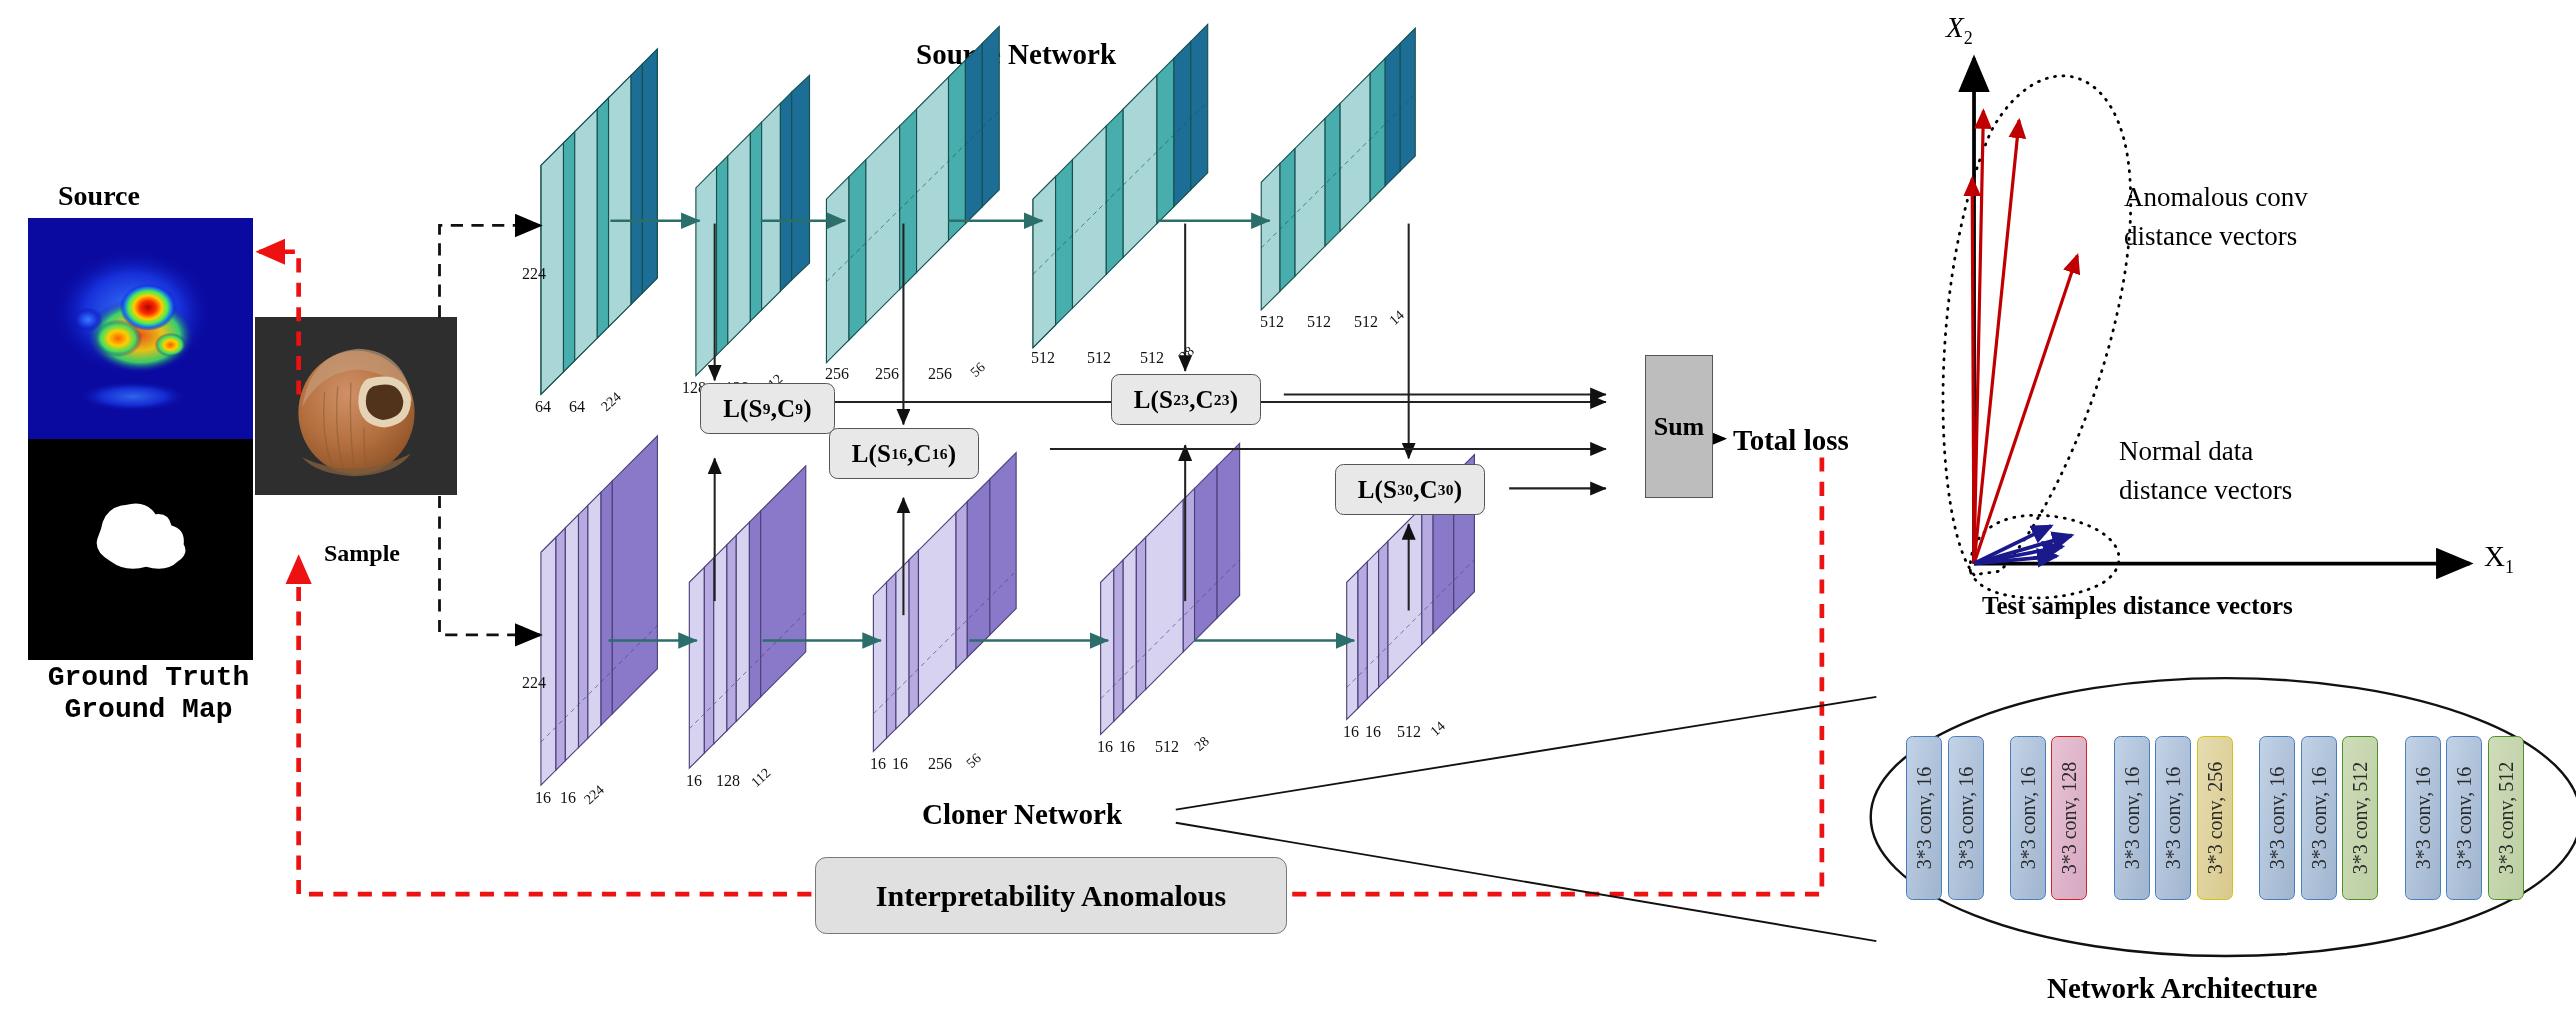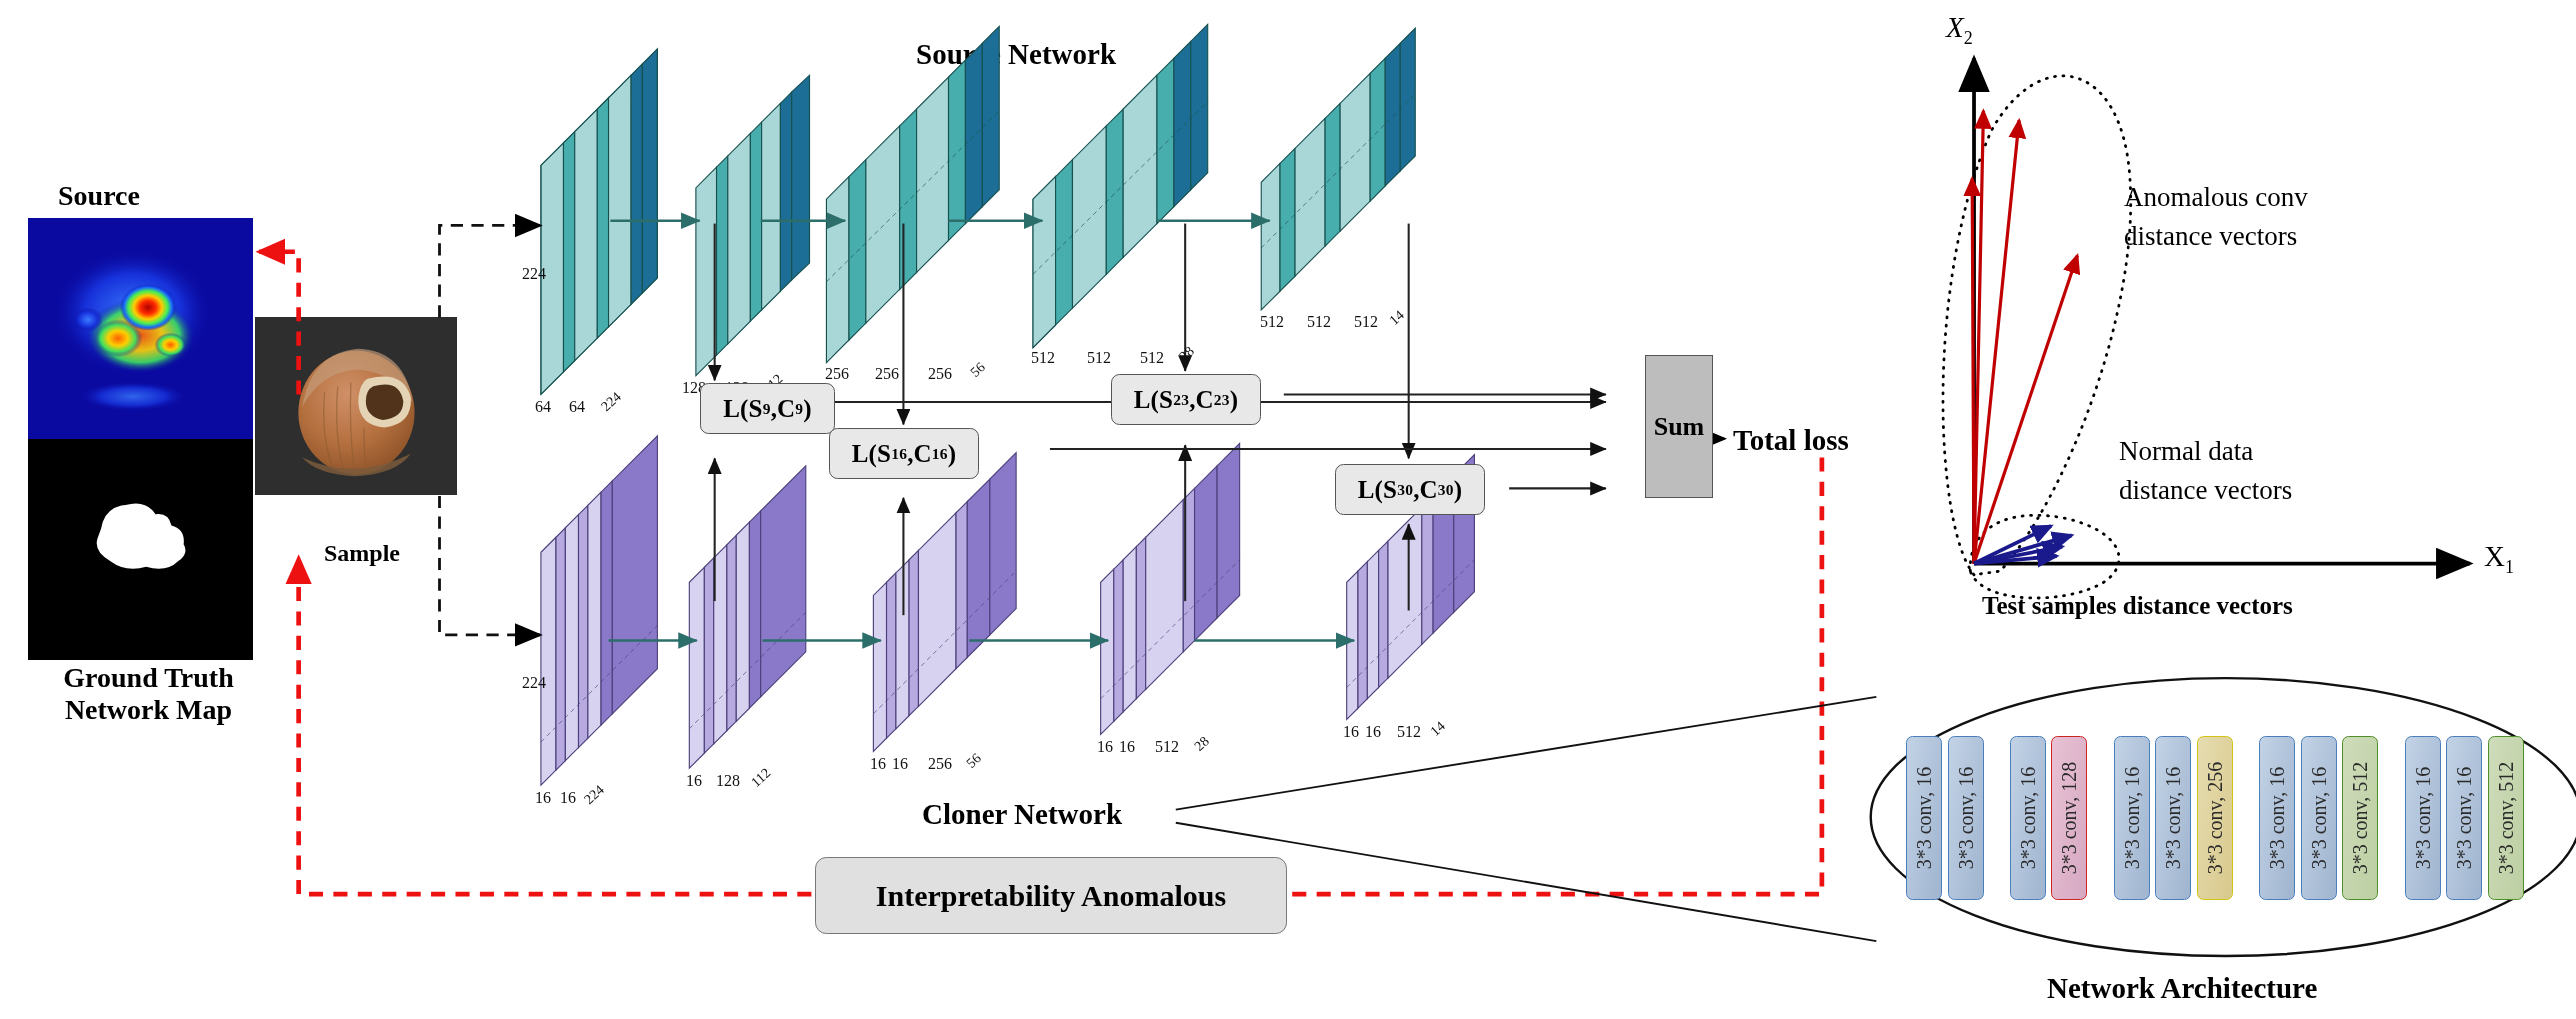--- a/index.html
+++ b/index.html
@@ -3,21 +3,21 @@
 <meta charset="utf-8">
 <style>
   html,body{margin:0;padding:0;background:#ffffff;}
   body{width:2576px;height:1020px;position:relative;overflow:hidden;
        font-family:"Liberation Serif","DejaVu Serif",serif;color:#000;}
   .abs{position:absolute;}
   .lbl{font-weight:700;white-space:nowrap;}
   .dim{font-size:16px;font-family:"Liberation Serif",serif;color:#111;white-space:nowrap;}
   
   #heatmap-title{left:58px;top:180px;font-size:28px;}
-  #gt-title{left:36px;top:662px;font-size:28px;line-height:1.15;text-align:center;width:225px;}
+  #gt-title{left:36px;top:662px;font-size:28px;line-height:1.15;text-align:center;width:225px;font-family:Liberation Mono, monospace;}
   #sample-title{left:324px;top:540px;font-size:24px;}
   #source-net-title{left:916px;top:38px;font-size:29px;}
   #cloner-net-title{left:922px;top:798px;font-size:29px;}
   #total-loss-title{left:1733px;top:424px;font-size:29px;text-align:center;}
   #cloner-arch-title{left:2047px;top:972px;font-size:29px;}
   #test-vec-title{left:1982px;top:592px;font-size:25px;}
   
   #heatmap-img{left:28px;top:218px;width:225px;height:221px;
     background:#0a0aa0;overflow:hidden;}
   #gt-img{left:28px;top:439px;width:225px;height:221px;background:#000;overflow:hidden;}
@@ -88,21 +88,21 @@
   <svg width="225" height="221" viewBox="0 0 240 235">
     <rect width="240" height="235" fill="#000"></rect>
     <path d="M78 95 Q82 72 104 70 Q126 64 136 80 Q150 78 153 92
              Q168 96 166 112 Q172 122 160 130 Q148 142 126 136
              Q104 142 88 130 Q70 120 74 106 Z" fill="#ffffff"></path>
   </svg>
 </div>
 
 <div class="abs lbl" id="gt-title">
   <span>Ground Truth</span><br>
-  <span>Network Map</span>
+  <span>Ground Map</span>
 </div>
 
 <div class="abs" id="sample-img">
   <svg width="202" height="178" viewBox="0 0 215 190">
     <defs>
       <radialGradient id="nutBody" cx="42%" cy="35%" r="72%">
         <stop offset="0%" stop-color="#d09068"></stop>
         <stop offset="55%" stop-color="#b5703f"></stop>
         <stop offset="100%" stop-color="#8a5026"></stop>
       </radialGradient>

